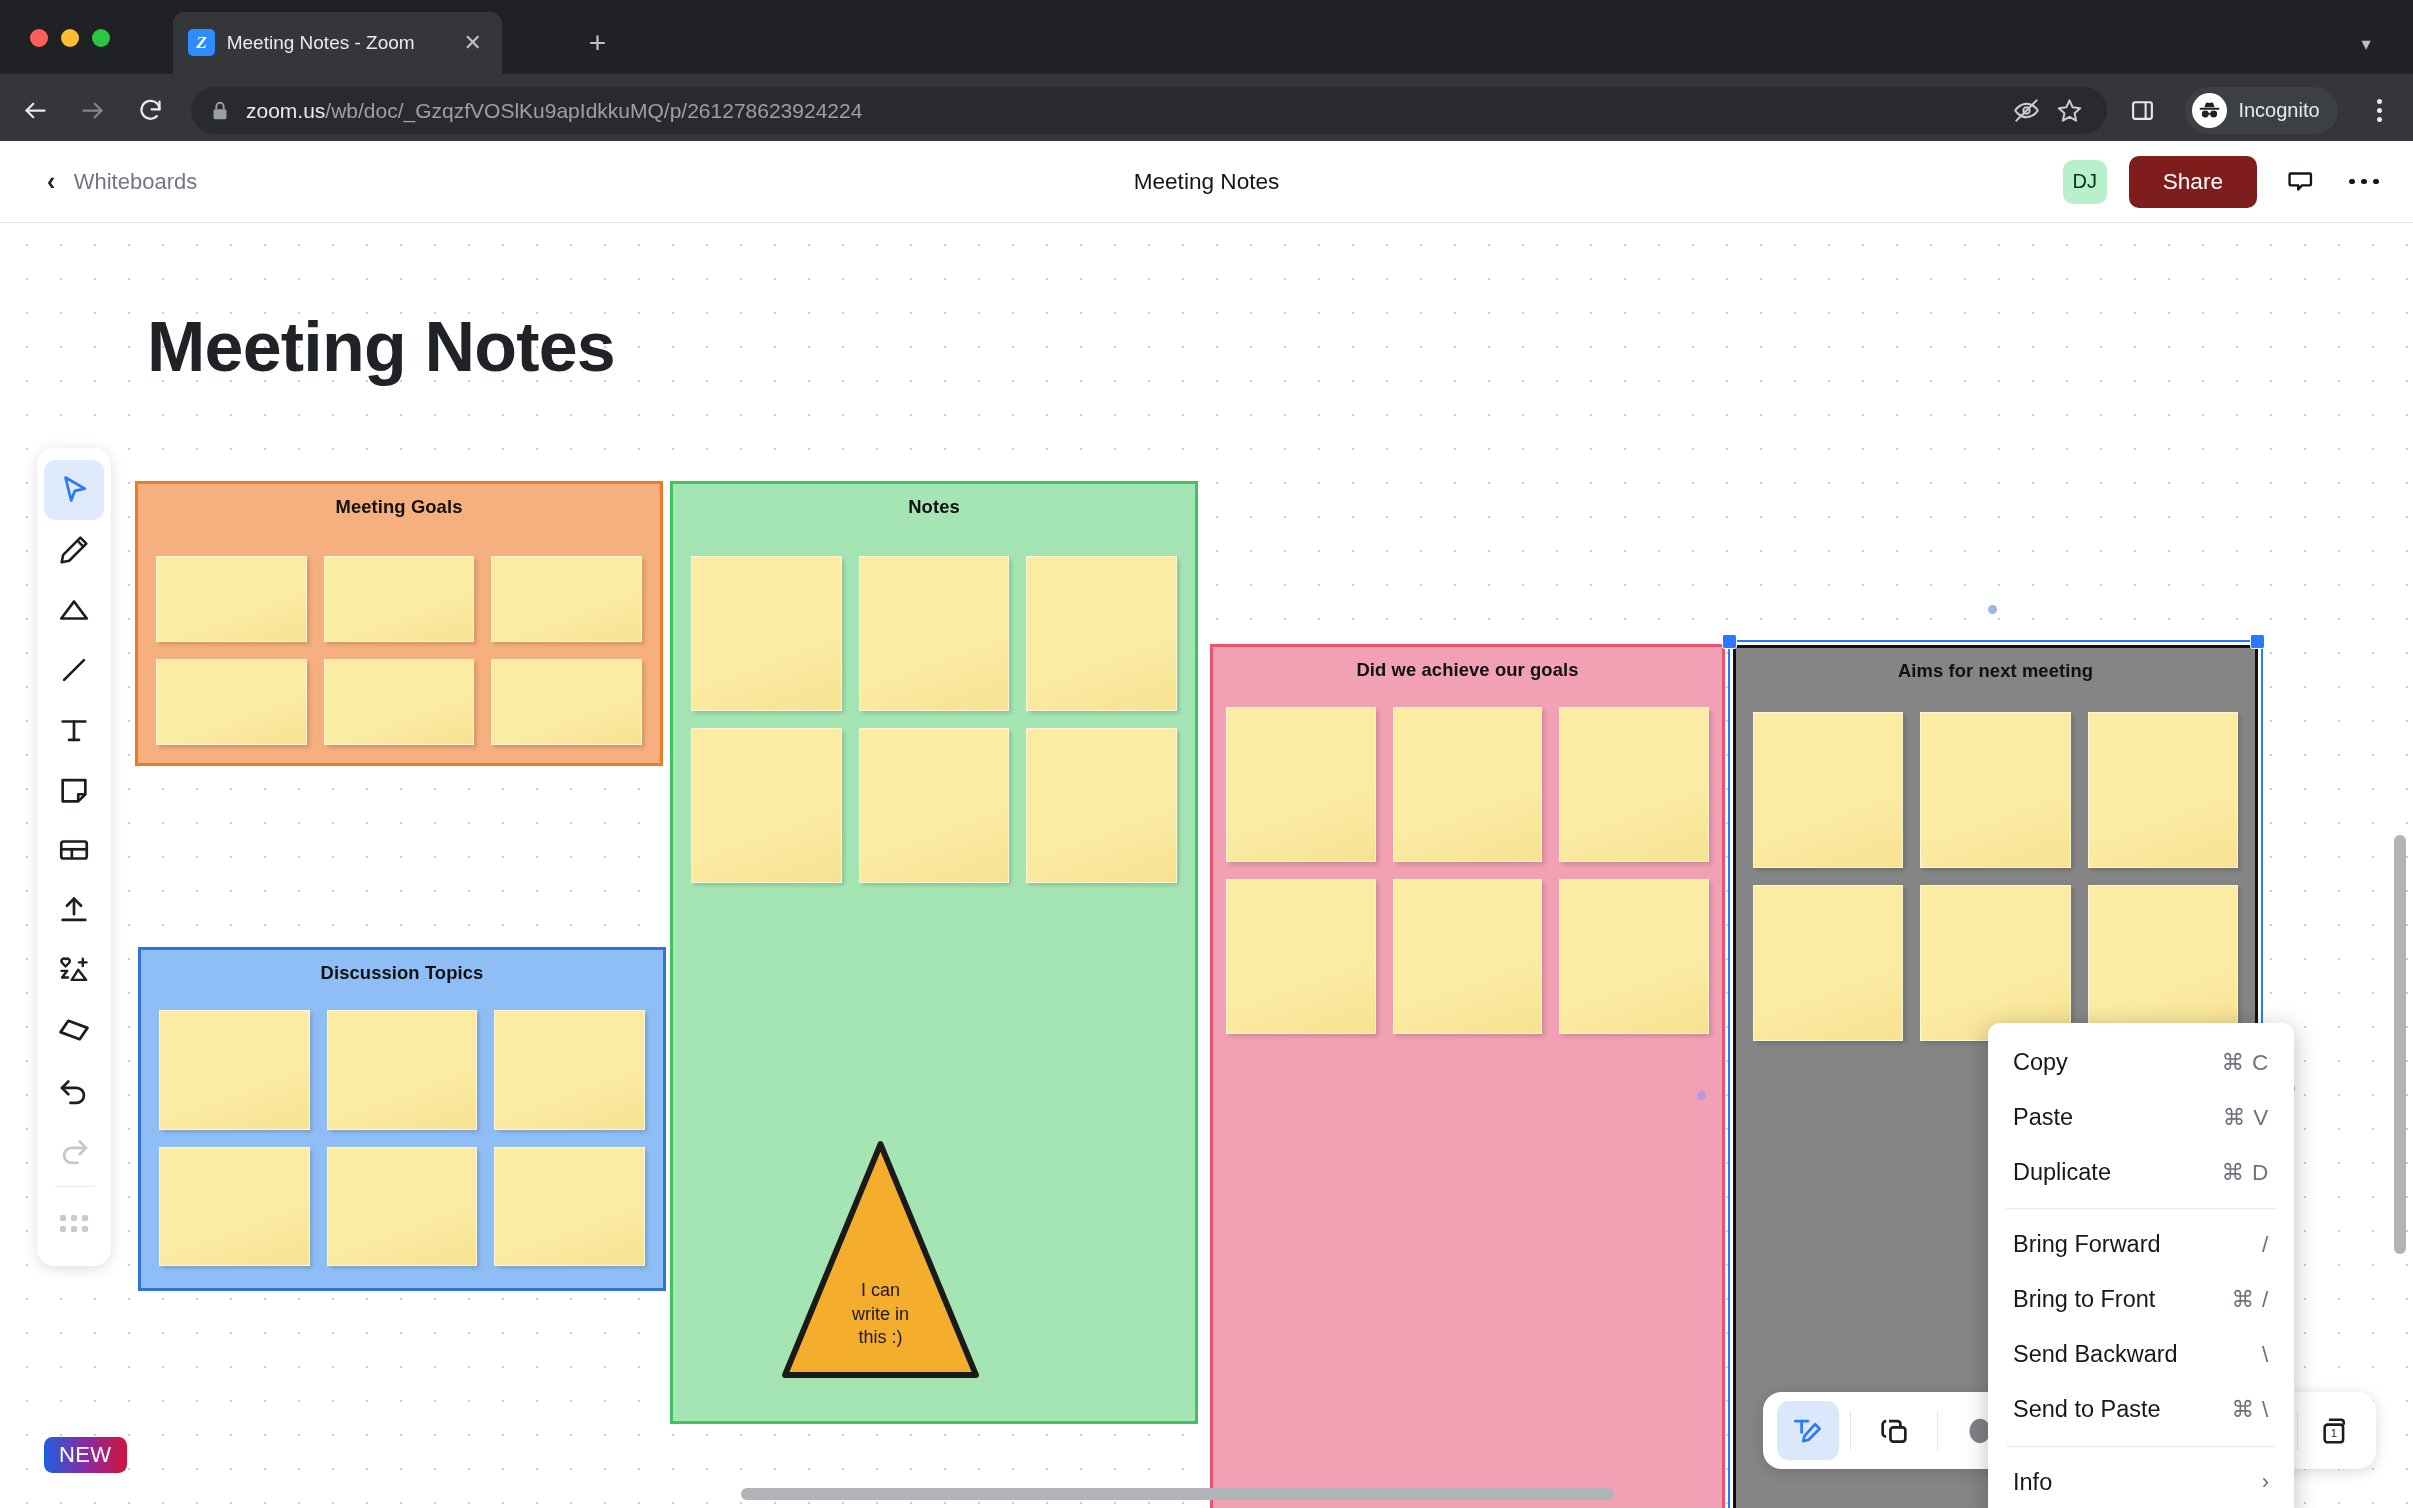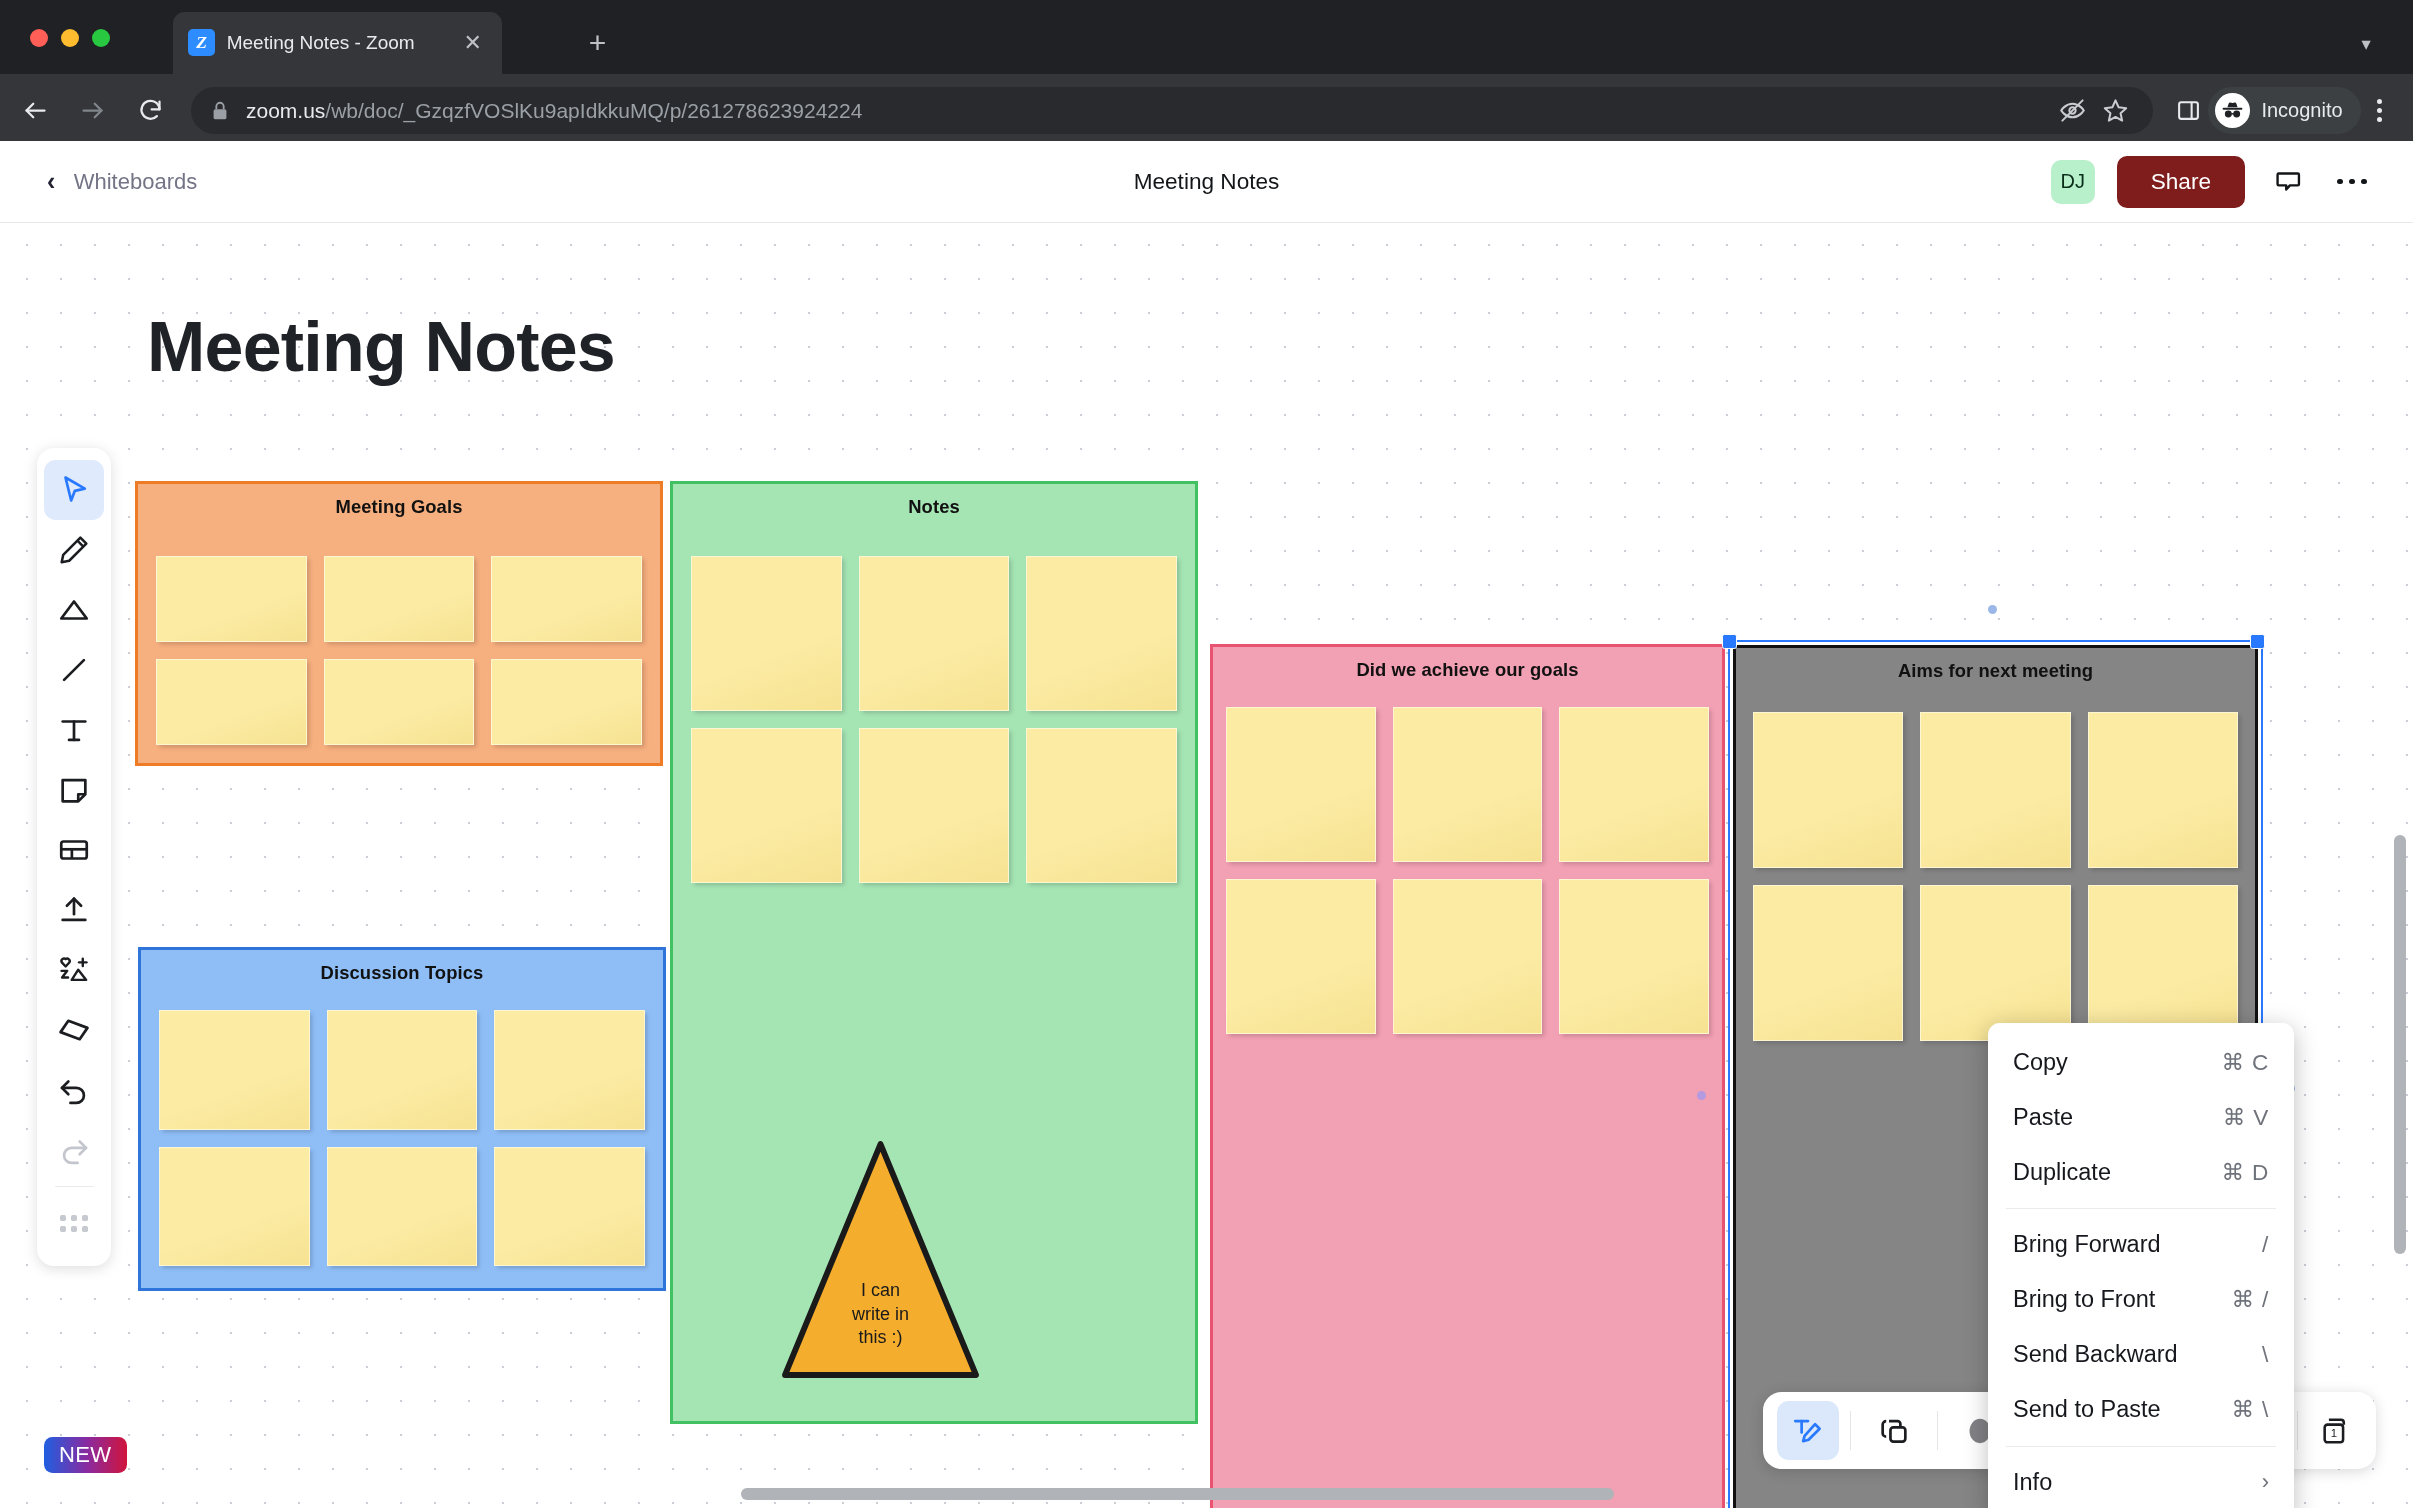--- a/index.html
+++ b/index.html
@@ -74,21 +74,21 @@
   .url-text {
     margin-left: 15px; font-size: 21px; color: #9aa0a6;
     white-space: nowrap; overflow: hidden;
   }
   .url-text b { color: #e8eaed; font-weight: normal; }
 
   .omni-icons { display: flex; align-items: center; gap: 3.4px; margin-left: auto; flex: 0 0 auto; }
   .omni-icons .oi { width: 39px; height: 39px; display: flex; align-items: center; justify-content: center; }
   .omni-icons .oi svg { width: 27px; height: 27px; }
 
-  .right-icons { display: flex; align-items: center; gap: 0; padding-right: 15px; flex: 0 0 auto; }
+  .right-icons { display: flex; align-items: center; gap: 23px; padding-right: 15px; flex: 0 0 auto; }
   .ri { width: 40px; height: 40px; display: flex; align-items: center; justify-content: center; color: #e8eaed; }
   .ri svg { width: 25px; height: 25px; }
   .incognito-pill {
     display: flex; align-items: center; gap: 11.7px; height: 47px;
     background: #3c4043; border-radius: 23.5px; padding: 0 18.4px 0 6.7px;
   }
   .incog-av {
     width: 35px; height: 35px; border-radius: 50%; background: #fff;
     display: flex; align-items: center; justify-content: center;
   }
@@ -108,21 +108,21 @@
     display: flex; align-items: center;
   }
   .back-wrap { display: flex; align-items: center; margin-left: 47px; gap: 18.4px; }
   .back-chev { color: #232333; font-size: 25px; line-height: 1; font-weight: 600; }
   .back-label { color: #747487; font-size: 22px; }
   .app-title {
     position: absolute; left: 50%; transform: translateX(-50%);
     font-size: 22.6px; color: #131619;
   }
   .header-right {
-    margin-left: auto; display: flex; align-items: center; gap: 22px; padding-right: 40px;
+    margin-left: auto; display: flex; align-items: center; gap: 22px; padding-right: 28px;
   }
   .avatar {
     width: 44px; height: 44px; border-radius: 10px; background: #b8f0cb;
     display: flex; align-items: center; justify-content: center;
     color: #0b2e1a; font-size: 20px; font-weight: 500;
   }
   .share-btn {
     height: 52px; padding: 0 34px; background: #7f1d1d; color: #fff;
     border-radius: 10px; font-size: 22.6px; display: flex; align-items: center;
     justify-content: center; border: none;

